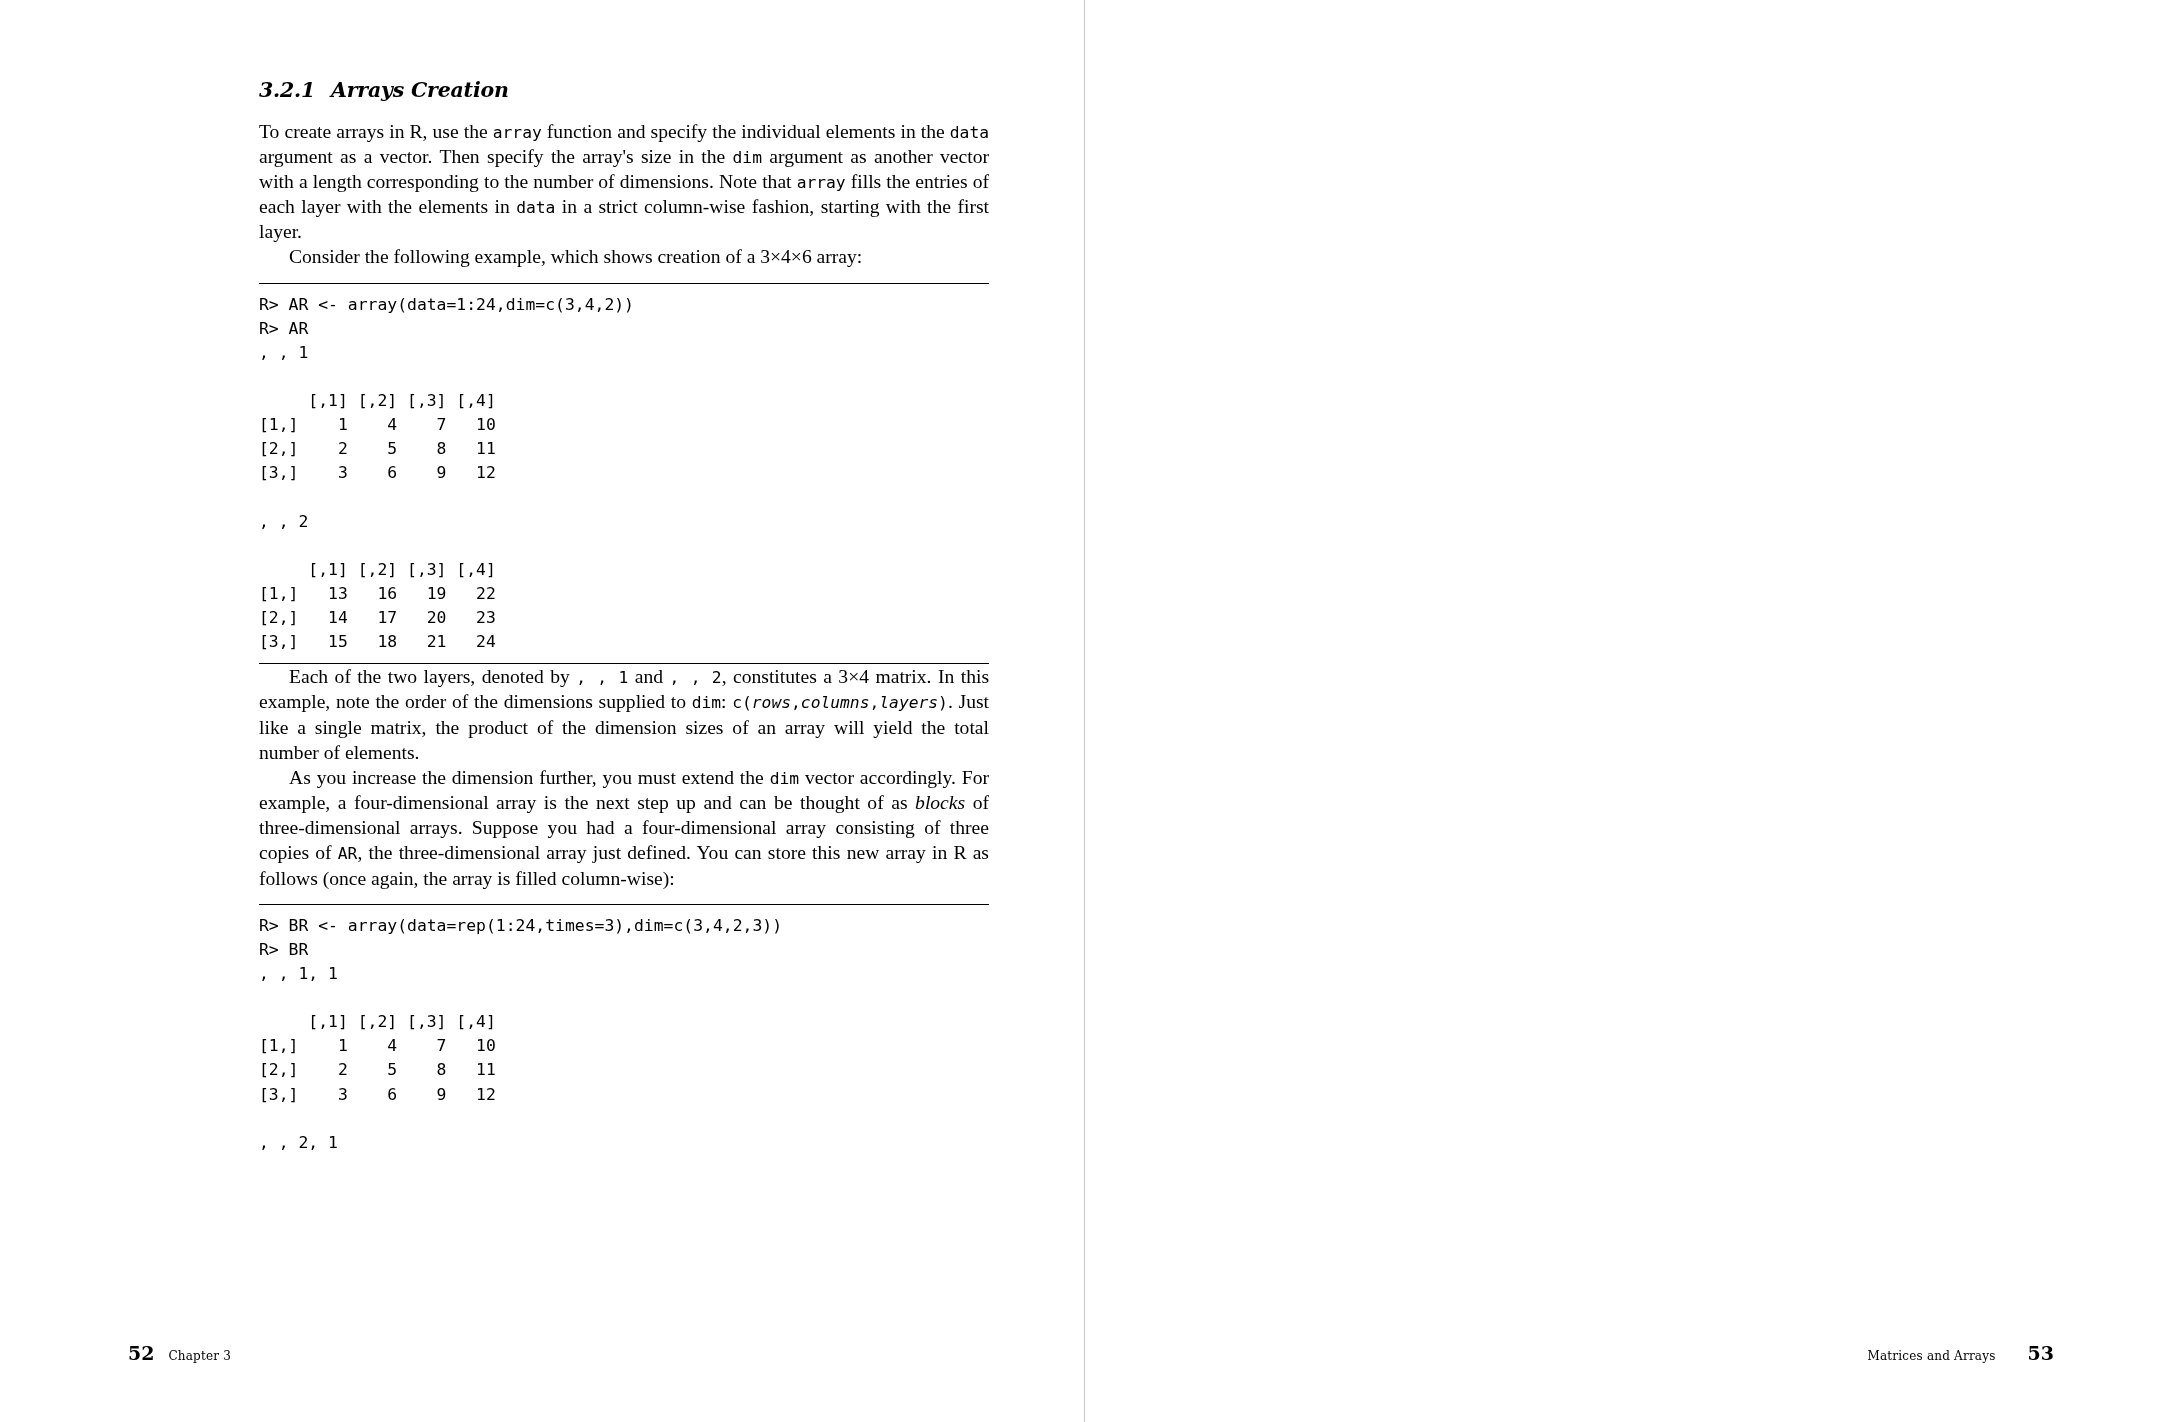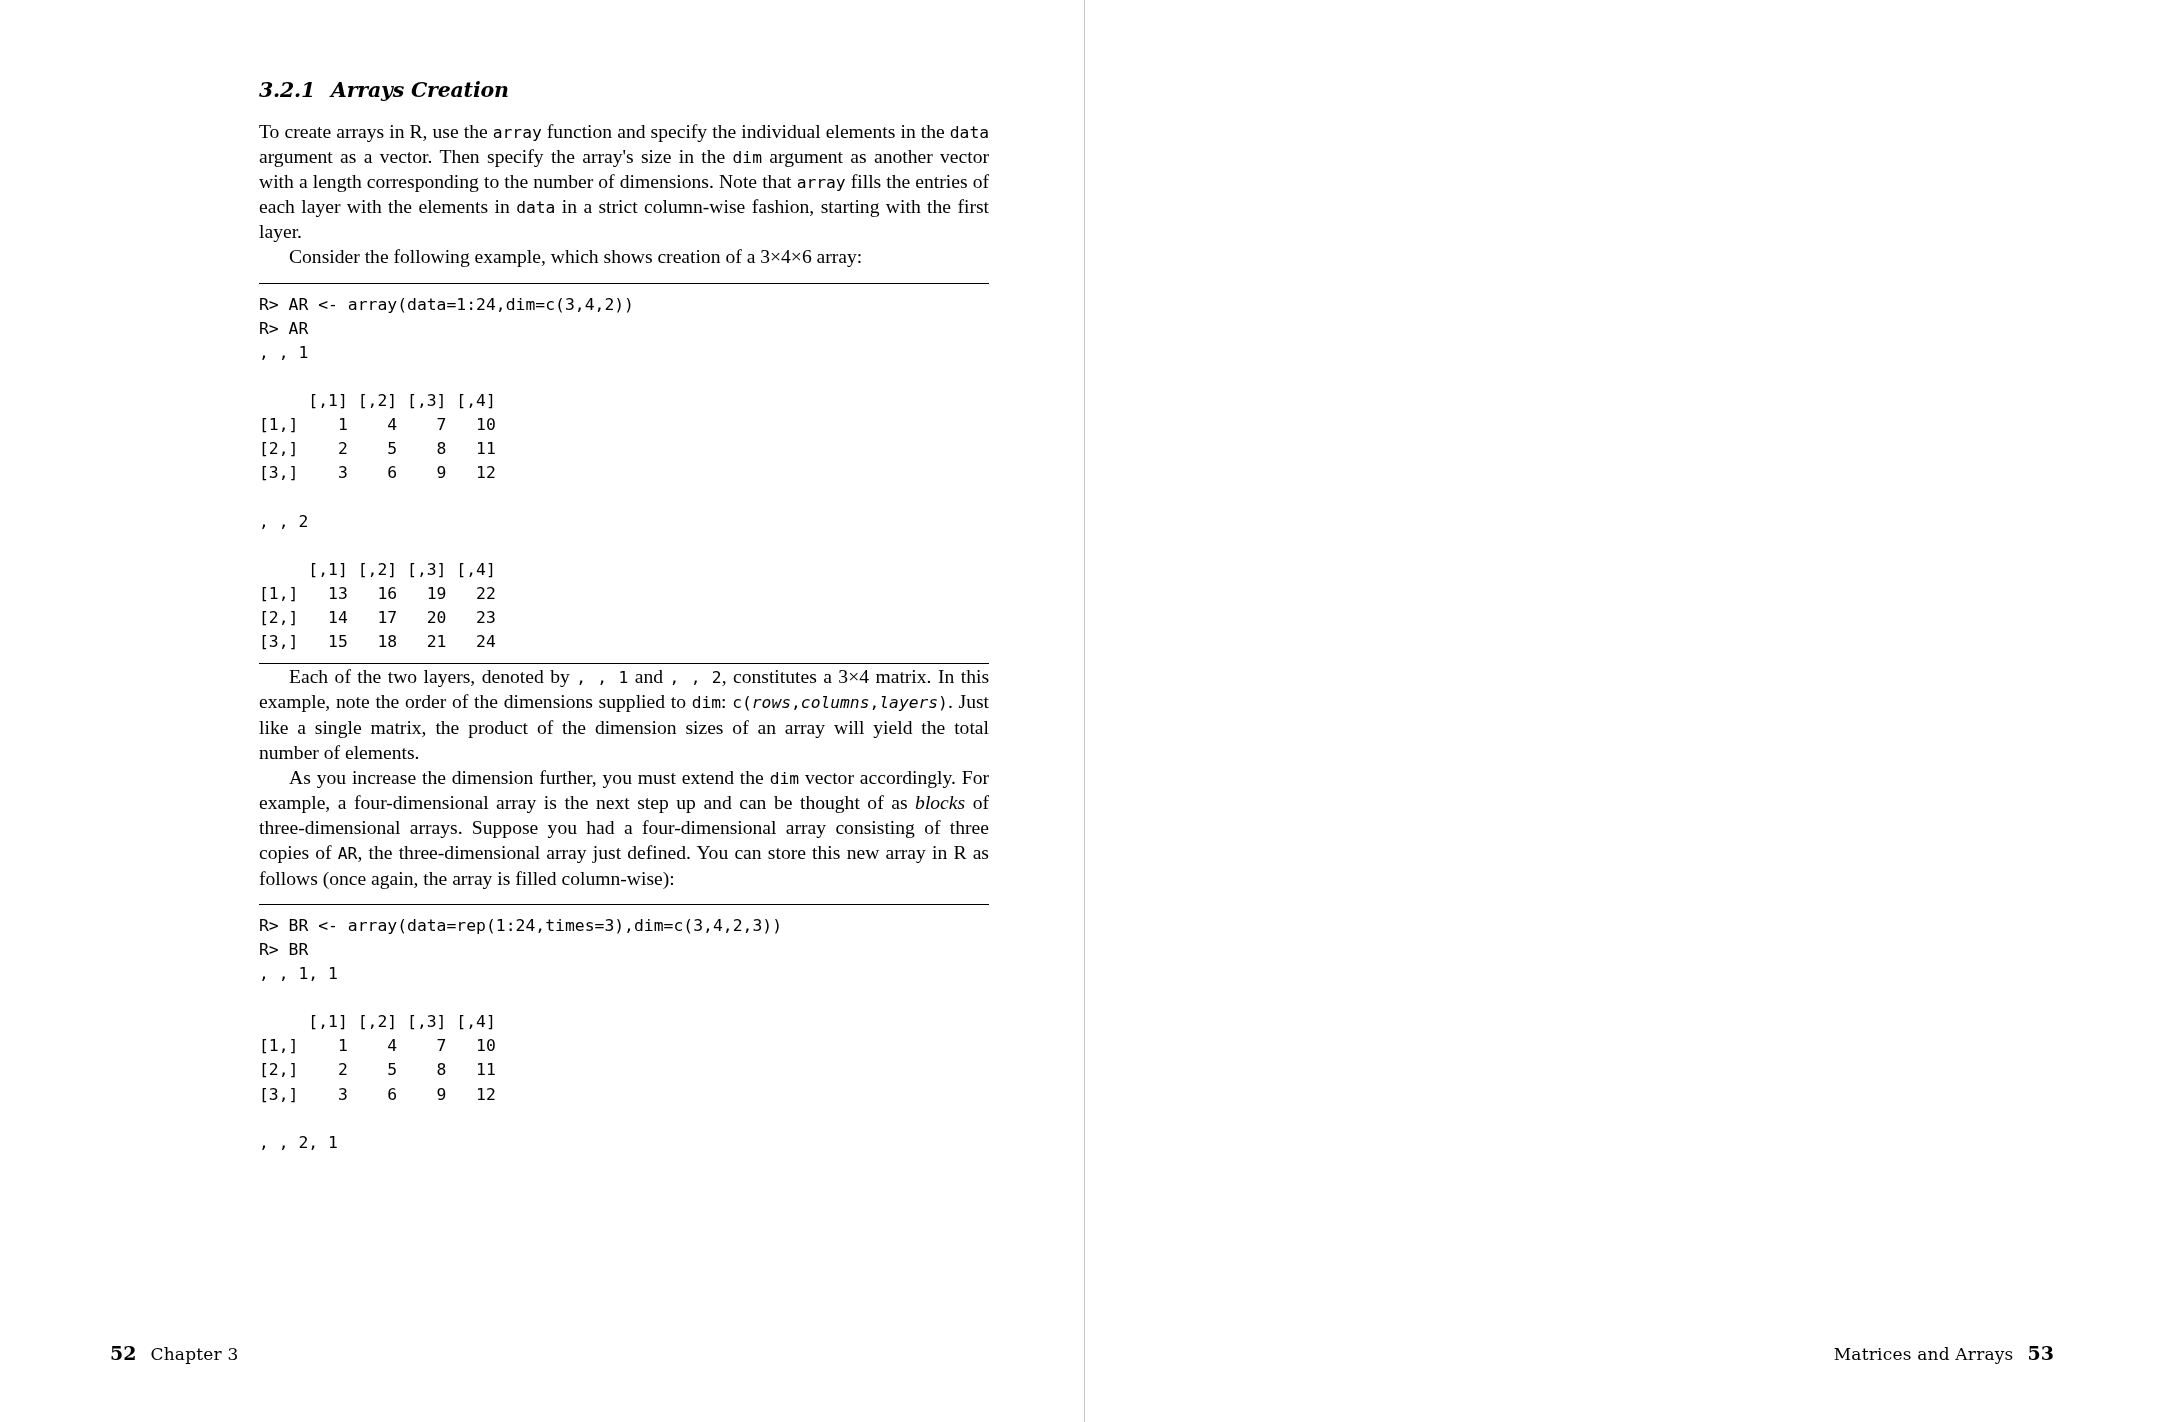--- a/index.html
+++ b/index.html
@@ -90,24 +90,25 @@
     bottom: 58px;
     display: flex;
     align-items: baseline;
     gap: 14px;
     justify-content: center;
   }
   .folio {
     font-family: "DejaVu Serif", serif;
     font-weight: bold;
     font-size: 19px;
+    margin-left: 18px;
   }
   .runhead {
     font-family: "DejaVu Serif", serif;
-    font-size: 17px;
+    font-size: 12px;
     letter-spacing: 0.2px;
   }
 </style>
 </head>
 <body>
 
 <div class="spread">
 
   <div class="page page-left">
     <div class="content-left">

